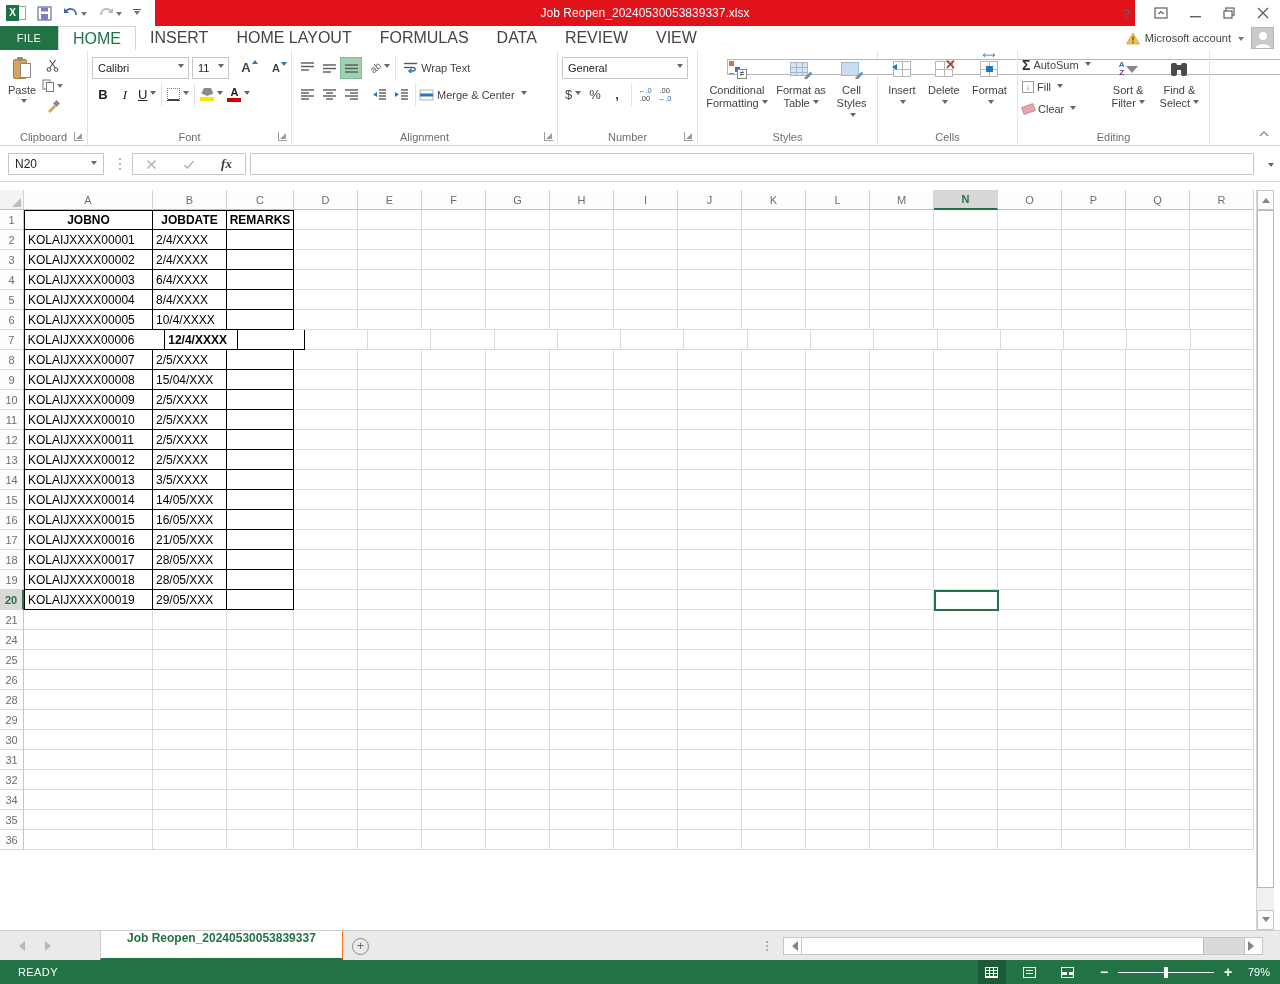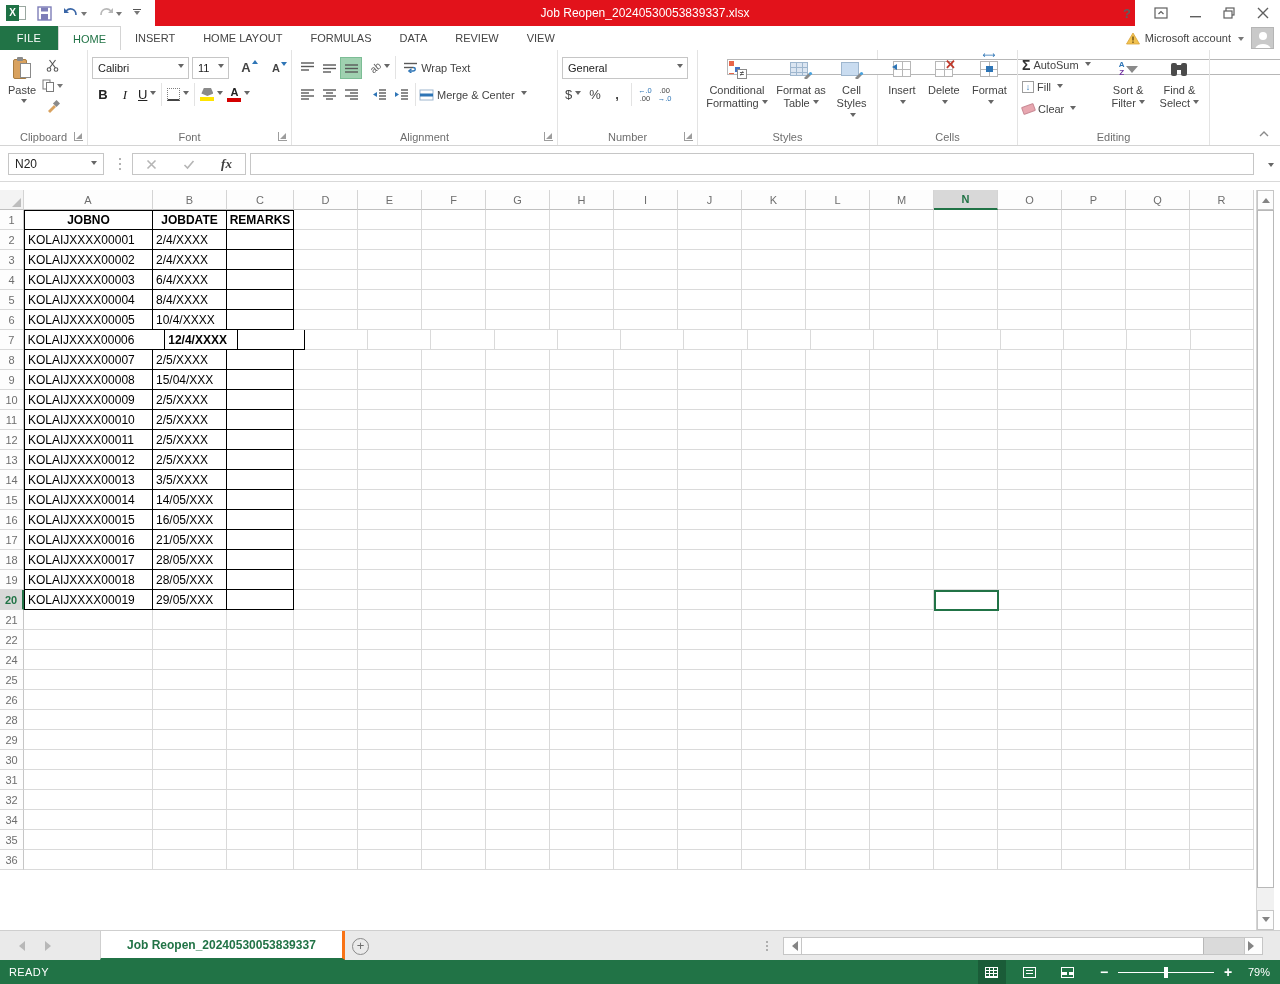--- a/index.html
+++ b/index.html
@@ -17,21 +17,21 @@
   .mini-caret { width:0; height:0; border:3px solid transparent; border-top:4px solid #777; margin-left:2px; margin-top:4px; }
   .qat-sep-caret { display:flex; flex-direction:column; align-items:center; }
   .qat-sep-caret .bar { width:8px; height:1px; background:#555; margin-bottom:1px; }
   .red-banner { position:absolute; left:155px; top:0; width:980px; height:26px; background:#e2121b; color:#fff; display:flex; align-items:center; justify-content:center; font-size:12px; }
   .win-controls { position:absolute; right:4px; top:0; height:26px; display:flex; align-items:center; gap:8px; }
   .win-btn { width:26px; height:22px; display:flex; align-items:center; justify-content:center; color:#5f5f5f; }
 
   
   .ribbon-tabs { position:absolute; top:26px; left:0; right:0; height:24px; background:#fff; display:flex; align-items:stretch; }
   .file-tab { width:58px; background:#217346; color:#fff; display:flex; align-items:center; justify-content:center; font-size:11px; letter-spacing:.3px; }
-  .rtab { padding:0 14px; display:flex; align-items:center; font-size:11px; color:#444; }
+  .rtab { padding:0 14px; display:flex; align-items:center; font-size:16px; color:#444; }
   .rtab.active { color:#217346; background:#fff; border:1px solid #d4d4d4; border-bottom:none; }
   .account-area { position:absolute; right:36px; top:0; height:24px; display:flex; align-items:center; gap:5px; font-size:11px; color:#444; }
   .avatar { position:absolute; right:6px; top:1px; width:23px; height:22px; background:#c9c9c9; border:1px solid #b5b5b5; overflow:hidden; }
 
   
   .ribbon { position:absolute; top:50px; left:0; right:0; height:96px; background:#fff; border-bottom:1px solid #d4d4d4; display:flex; }
   .rgroup { position:relative; border-right:1px solid #e3e3e3; padding:4px 4px 18px 4px; flex:none; }
   .rgroup-label { position:absolute; bottom:2px; left:0; right:0; text-align:center; font-size:11px; color:#6e6e6e; }
   .launcher { position:absolute; bottom:4px; right:4px; width:9px; height:9px; border-left:1px solid #9d9d9d; border-bottom:1px solid #9d9d9d; }
   .launcher:after { content:""; position:absolute; right:1px; bottom:1px; width:0; height:0; border:3px solid transparent; border-bottom:3px solid #9d9d9d; border-right:3px solid #9d9d9d; }
@@ -140,32 +140,32 @@
   .tri-up { width:0; height:0; border:4px solid transparent; border-bottom:5px solid #848484; margin-top:-3px; }
   .tri-dn { width:0; height:0; border:4px solid transparent; border-top:5px solid #848484; margin-bottom:-3px; }
   .vs-thumb { width:100%; height:678px; background:#fff; border:1px solid #b8b8b8; }
   .vs-track { width:100%; height:22px; background:#f1f1f1; }
 
   
   .sheet-bar { position:absolute; top:930px; left:0; right:0; height:30px; background:#eaeaea; border-top:1px solid #cfcfcf; }
   .nav-arrows { position:absolute; left:14px; top:0; height:30px; display:flex; align-items:center; gap:20px; }
   .tri-l { width:0; height:0; border:5px solid transparent; border-right:6px solid #b8b8b8; }
   .tri-r { width:0; height:0; border:5px solid transparent; border-left:6px solid #b8b8b8; }
-  .sheet-tab { position:absolute; left:100px; top:0; height:29px; background:#fff; border-left:1px solid #cfcfcf; border-right:3px solid #f97316; border-bottom:2px solid #217346; display:flex; align-items:center; padding:0 26px; color:#217346; font-weight:bold; font-size:12px; }
+  .sheet-tab { position:absolute; left:100px; top:0; height:29px; background:#fff; border-left:1px solid #cfcfcf; border-right:1px solid #f97316; border-bottom:2px solid #217346; display:flex; padding:0 26px; color:#217346; font-weight:bold; font-size:12px; }
   .add-sheet { position:absolute; left:352px; top:7px; width:17px; height:17px; border:1px solid #8a8a8a; border-radius:50%; color:#6e6e6e; font-size:13px; line-height:14px; text-align:center; }
   .tab-splitter { position:absolute; left:766px; top:10px; width:2px; height:2px; background:#9a9a9a; box-shadow:0 4px 0 #9a9a9a, 0 8px 0 #9a9a9a; border-radius:50%; }
   .hscroll { position:absolute; left:783px; top:6px; width:480px; height:18px; background:#dadada; border:1px solid #c6c6c6; display:flex; }
   .hs-btn { width:18px; height:100%; background:#fdfdfd; border-right:1px solid #c6c6c6; display:flex; align-items:center; justify-content:center; }
   .hs-btn.right { border-right:none; border-left:1px solid #c6c6c6; }
   .hs-thumb { width:402px; height:100%; background:#fff; border-right:1px solid #b8b8b8; }
   .hs-track { flex:1; background:#dadada; }
 
   
   .status-bar { position:absolute; top:960px; left:0; right:0; height:24px; background:#217346; color:#fff; display:flex; align-items:center; }
-  .status-mode { padding-left:9px; font-size:11px; letter-spacing:.4px; }
+  .status-mode { padding-left:9px; font-size:11px; letter-spacing:.4px;margin-left:9px; }
   .sb-right { position:absolute; right:0; top:0; height:24px; display:flex; align-items:center; }
   .view-btn { width:28px; height:24px; display:flex; align-items:center; justify-content:center; }
   .view-btn.active { background:#1a5c38; }
   .vb-grid { width:13px; height:11px; border:1px solid #fff; background:
       repeating-linear-gradient(to right, transparent 0 3px, #fff 3px 4px),
       repeating-linear-gradient(to bottom, transparent 0 2px, #fff 2px 3px); }
   .vb-page { width:13px; height:11px; border:1px solid #fff; background:linear-gradient(#fff,#fff) 2px 2px/7px 1px no-repeat, linear-gradient(#fff,#fff) 2px 5px/7px 1px no-repeat; }
   .vb-break { width:13px; height:11px; border:1px solid #fff; background:linear-gradient(#fff,#fff) 0 4px/5px 3px no-repeat, linear-gradient(#fff,#fff) 7px 4px/5px 3px no-repeat; }
   .zoom-ctl { display:flex; align-items:center; margin-left:14px; }
   .zbtn { color:#fff; font-size:14px; font-weight:bold; width:16px; text-align:center; }
@@ -1086,41 +1086,20 @@
           <div class="gcell" style="width: 64px;"></div>
           <div class="gcell" style="width: 64px;"></div>
           <div class="gcell" style="width: 64px;"></div>
           <div class="gcell" style="width: 64px;"></div>
           <div class="gcell" style="width: 64px;"></div>
           <div class="gcell" style="width: 64px;"></div>
           <div class="gcell" style="width: 64px;"></div>
           <div class="gcell" style="width: 64px;"></div>
         </div>
         <div class="grow">
-          <div class="rn">22</div>
-          <div class="gcell" style="width: 129px;"></div>
-          <div class="gcell" style="width: 74px;"></div>
-          <div class="gcell" style="width: 67px;"></div>
-          <div class="gcell" style="width: 64px;"></div>
-          <div class="gcell" style="width: 64px;"></div>
-          <div class="gcell" style="width: 64px;"></div>
-          <div class="gcell" style="width: 64px;"></div>
-          <div class="gcell" style="width: 64px;"></div>
-          <div class="gcell" style="width: 64px;"></div>
-          <div class="gcell" style="width: 64px;"></div>
-          <div class="gcell" style="width: 64px;"></div>
-          <div class="gcell" style="width: 64px;"></div>
-          <div class="gcell" style="width: 64px;"></div>
-          <div class="gcell" style="width: 64px;"></div>
-          <div class="gcell" style="width: 64px;"></div>
-          <div class="gcell" style="width: 64px;"></div>
-          <div class="gcell" style="width: 64px;"></div>
-          <div class="gcell" style="width: 64px;"></div>
-        </div>
-        <div class="grow">
           <div class="rn">24</div>
           <div class="gcell" style="width: 129px;"></div>
           <div class="gcell" style="width: 74px;"></div>
           <div class="gcell" style="width: 67px;"></div>
           <div class="gcell" style="width: 64px;"></div>
           <div class="gcell" style="width: 64px;"></div>
           <div class="gcell" style="width: 64px;"></div>
           <div class="gcell" style="width: 64px;"></div>
           <div class="gcell" style="width: 64px;"></div>
           <div class="gcell" style="width: 64px;"></div>

